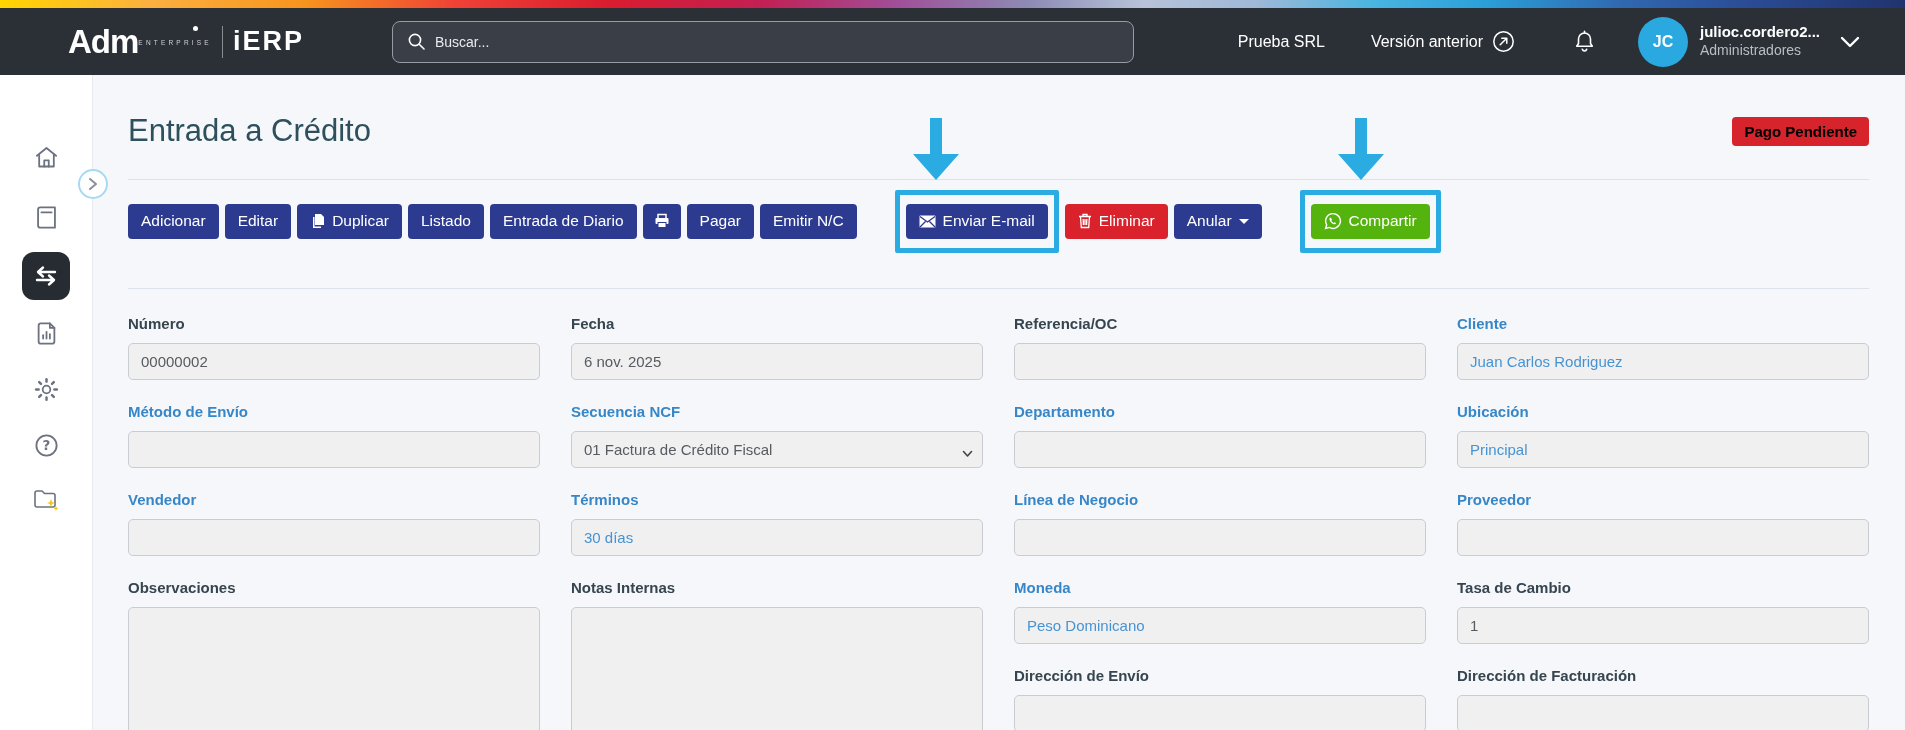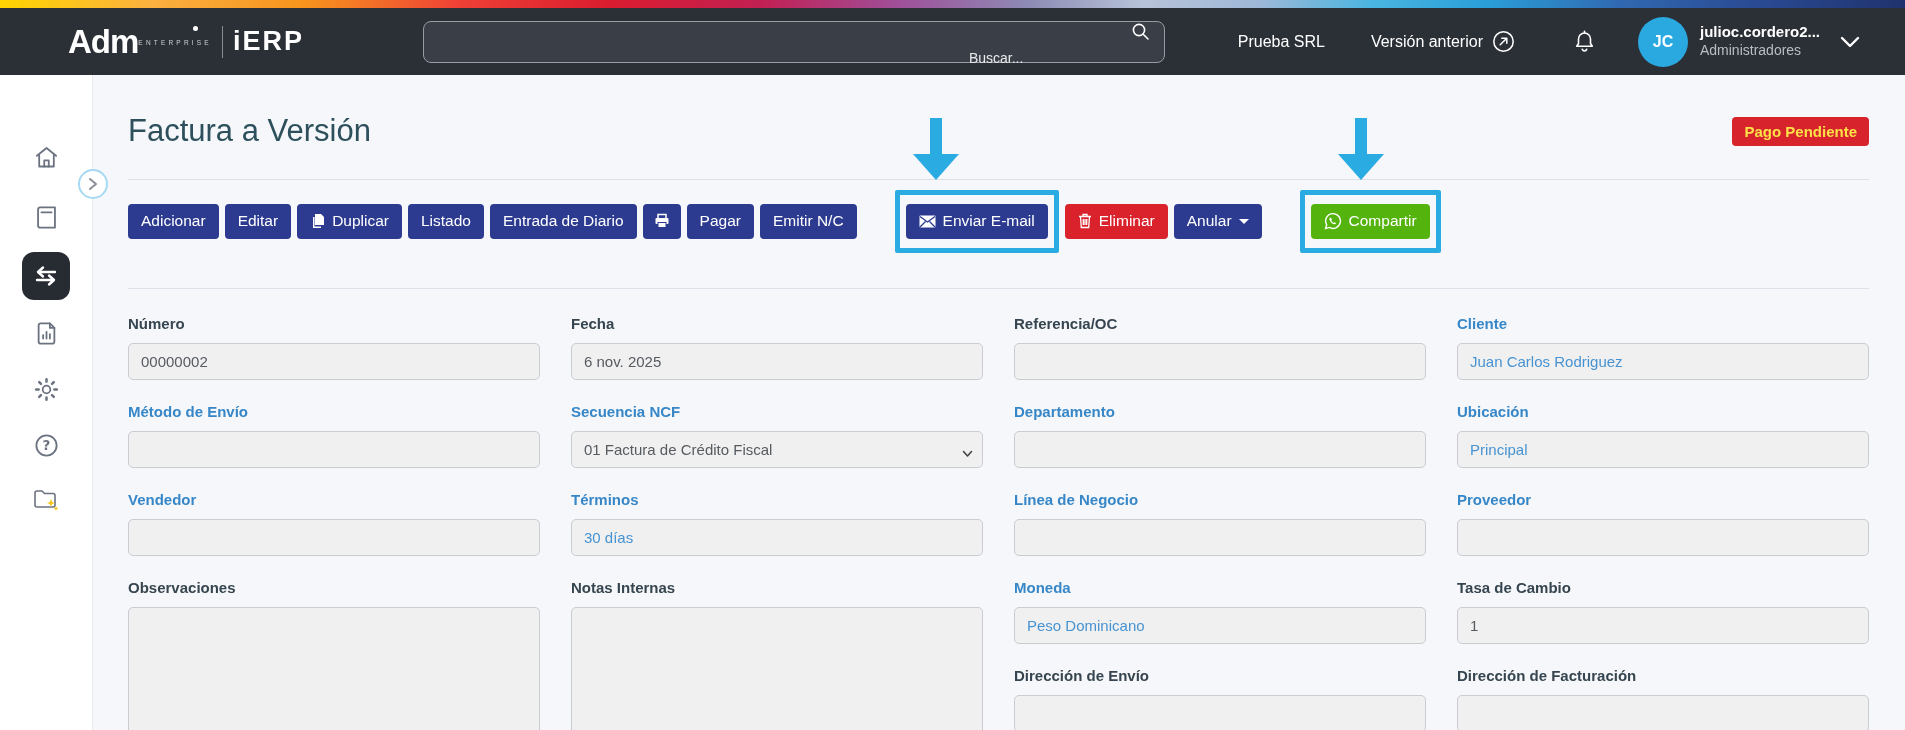--- a/index.html
+++ b/index.html
@@ -18,21 +18,21 @@
 
   
   .navbar{height:67px;background:var(--navbar);display:flex;align-items:center;padding:0 45px 0 68px;color:#fff;}
   .logo{display:flex;align-items:center;gap:10px;}
   .logo-left{display:flex;flex-direction:row;align-items:center;position:relative;}
   .logo-brand{font-size:33px;font-weight:700;letter-spacing:-1px;line-height:30px;}
   .logo-brand::after{content:"";position:absolute;top:-1px;right:14px;width:5px;height:5px;border-radius:50%;background:#fff;}
   .logo-sub{font-size:6.5px;letter-spacing:3.2px;color:#cfd2d6;margin-top:2px;}
   .logo-divider{width:1px;height:32px;background:#888c93;}
   .logo-product{font-size:27px;font-weight:700;letter-spacing:2px;}
-  .searchbox{margin-left:119px;width:742px;height:42px;border:1px solid #979ba2;border-radius:8px;background:#3a3f47;display:flex;align-items:flex-end;padding:0 14px;gap:9px;flex-direction:column;}
+  .searchbox{margin-left:88px;width:742px;height:42px;border:1px solid #979ba2;border-radius:8px;background:#3a3f47;display:flex;align-items:center;padding:0 14px;gap:9px;}
   .searchbox input{flex:1;background:transparent;border:none;outline:none;color:#e9eaec;font-size:14px;font-family:inherit;}
   .searchbox input::placeholder{color:#e9eaec;}
   .nav-company{margin-left:auto;font-size:16px;white-space:nowrap;cursor:pointer;}
   .nav-version{margin-left:46px;display:flex;align-items:center;gap:9px;font-size:16px;white-space:nowrap;cursor:pointer;}
   .nav-bell{margin-left:58px;cursor:pointer;display:flex;}
   .avatar{margin-left:42px;width:50px;height:50px;border-radius:50%;background:#2aa9e0;display:flex;align-items:center;justify-content:center;font-weight:700;font-size:16px;cursor:pointer;flex:none;}
   .userblock{margin-left:12px;line-height:1.25;cursor:pointer;}
   .user-name{font-size:15px;font-weight:700;}
   .user-role{font-size:14px;color:#b9bec6;}
   .nav-caret{margin-left:20px;cursor:pointer;display:flex;}
@@ -41,21 +41,21 @@
   .layout{display:flex;height:655px;}
   .sidebar{width:93px;background:#fff;border-right:1px solid #e8eaee;display:flex;flex-direction:column;align-items:center;flex:none;}
   .sb-item{display:flex;align-items:center;justify-content:center;cursor:pointer;}
   .sb-item svg{display:block;}
   .sb-active{width:48px;height:48px;background:#272c33;border-radius:12px;}
   .expand-btn{position:absolute;left:78px;top:169px;width:30px;height:30px;border-radius:50%;background:#fff;border:2px solid #a6d9f2;display:flex;align-items:center;justify-content:center;cursor:pointer;z-index:5;}
 
   .main{flex:1;padding:0 36px 0 35px;position:relative;}
   .page-header{margin-top:36px;display:flex;align-items:center;height:40px;}
   .page-title{font-size:31px;font-weight:400;color:#2d505c;}
-  .status-badge{margin-left:auto;background:var(--badge);color:#fde047;font-size:15px;font-weight:700;padding:6px 12px;border-radius:4px;}
+  .status-badge{margin-left:auto;background:var(--badge);color:#000000;font-size:15px;font-weight:700;padding:6px 12px;border-radius:4px;}
   .hr{height:1px;background:var(--hr);}
   .hr1{margin-top:28px;}
   .hr2{margin-top:35px;}
 
   
   .toolbar{margin-top:9px;display:flex;align-items:center;gap:6px;height:64px;}
   .btn{height:35px;border:none;border-radius:4px;color:#fff;font-size:15.5px;font-family:inherit;padding:0 13px;display:flex;align-items:center;gap:7px;cursor:pointer;white-space:nowrap;flex:none;}
   .btn svg{flex:none;}
   .btn-navy{background:var(--navy);}
   .btn-red{background:var(--red);justify-content:center;}
@@ -221,21 +221,21 @@
     <span style="display:flex;">
       <svg width="10" height="14" viewBox="0 0 10 14">
           <polyline points="2,2 8,7 2,12" fill="none" stroke="#8a8f98" stroke-width="2" stroke-linecap="round" stroke-linejoin="round"></polyline>
         </svg>
     </span>
   </div>
 
   <main class="main">
 
     <div class="page-header">
-      <h1 class="page-title">Factura a Versión</h1>
+      <h1 class="page-title">Entrada a Crédito</h1>
       <span class="status-badge">Pago Pendiente</span>
     </div>
 
     <div class="hr hr1"></div>
 
     <div class="toolbar">
       <button class="btn btn-navy">
           <span>Adicionar</span>
         </button>
       <button class="btn btn-navy">

